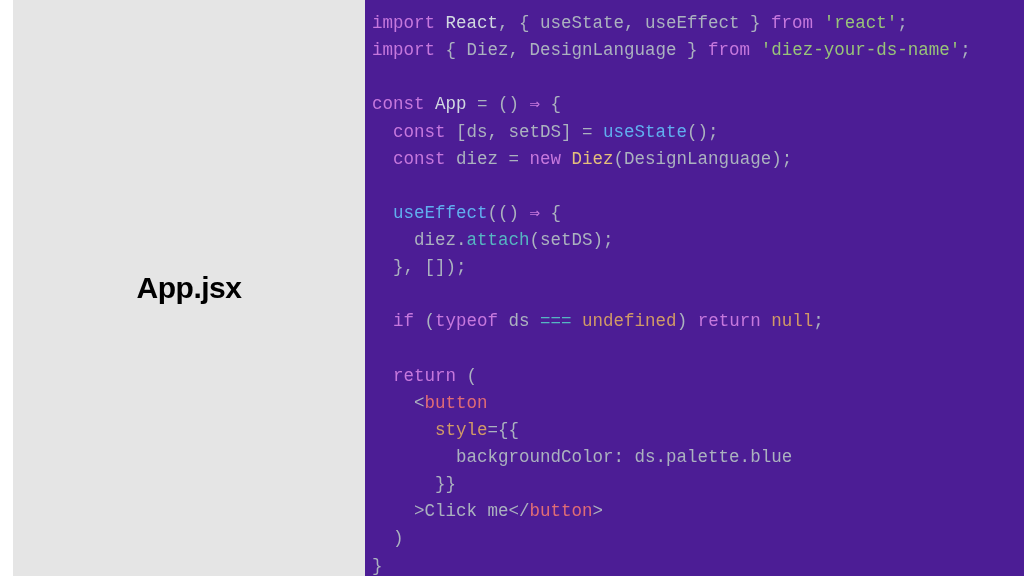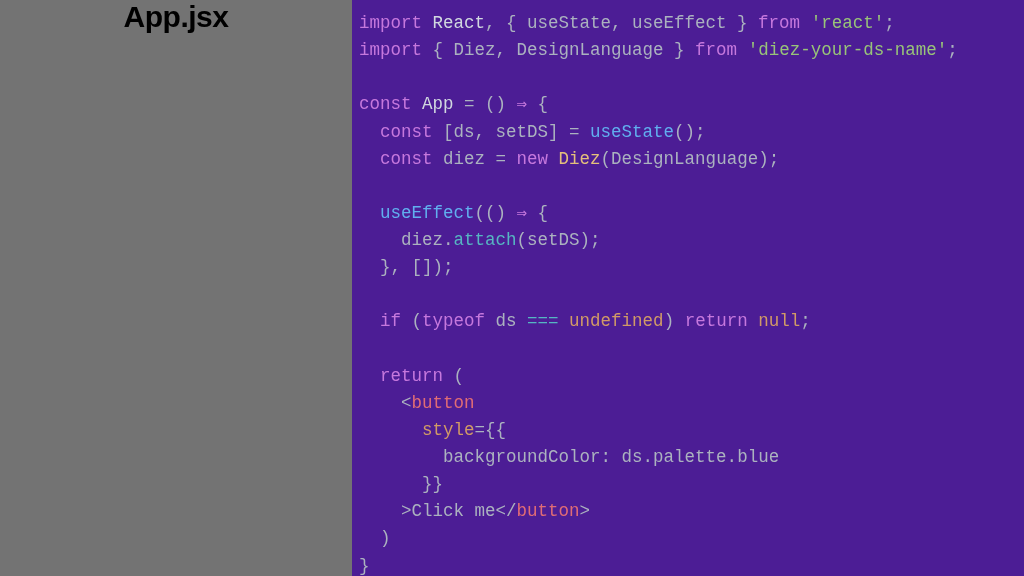--- a/index.html
+++ b/index.html
@@ -1,18 +1,18 @@
 <!DOCTYPE html>
 <html><head>
 <meta charset="utf-8">
 <style>
   * { margin: 0; padding: 0; box-sizing: border-box; }
   html, body { width: 1024px; height: 576px; overflow: hidden; font-family: -apple-system, BlinkMacSystemFont, "Segoe UI", Helvetica, Arial, sans-serif; }
   .container { display: flex; width: 100%; height: 100%; }
-  .left-pane { width: 352px; height: 100%; background: #737373; display: flex; justify-content: center; }
+  .left-pane { width: 352px; height: 100%; background: #e5e5e5; display: flex; align-items: center; justify-content: center; margin-left: 13px; }
   .filename { font-size: 30px; font-weight: 700; color: #000; letter-spacing: -0.5px; }
   .right-pane { flex: 1; height: 100%; background: #4c1d95; padding: 10px 7px; overflow: hidden; }
   pre.code { font-family: "SFMono-Regular", Consolas, "Liberation Mono", Menlo, monospace; font-size: 17.5px; line-height: 1.55; color: #c0c5ce; white-space: pre; }
   .tok-kw   { color: #c678dd; }   
   .tok-def  { color: #d1d8e0; }   
   .tok-id   { color: #abb2bf; }   
   .tok-fn   { color: #61afef; }   
   .tok-str  { color: #98c379; }   
   .tok-type { color: #e5c07b; }   
   .tok-prop { color: #56b6c2; }   

